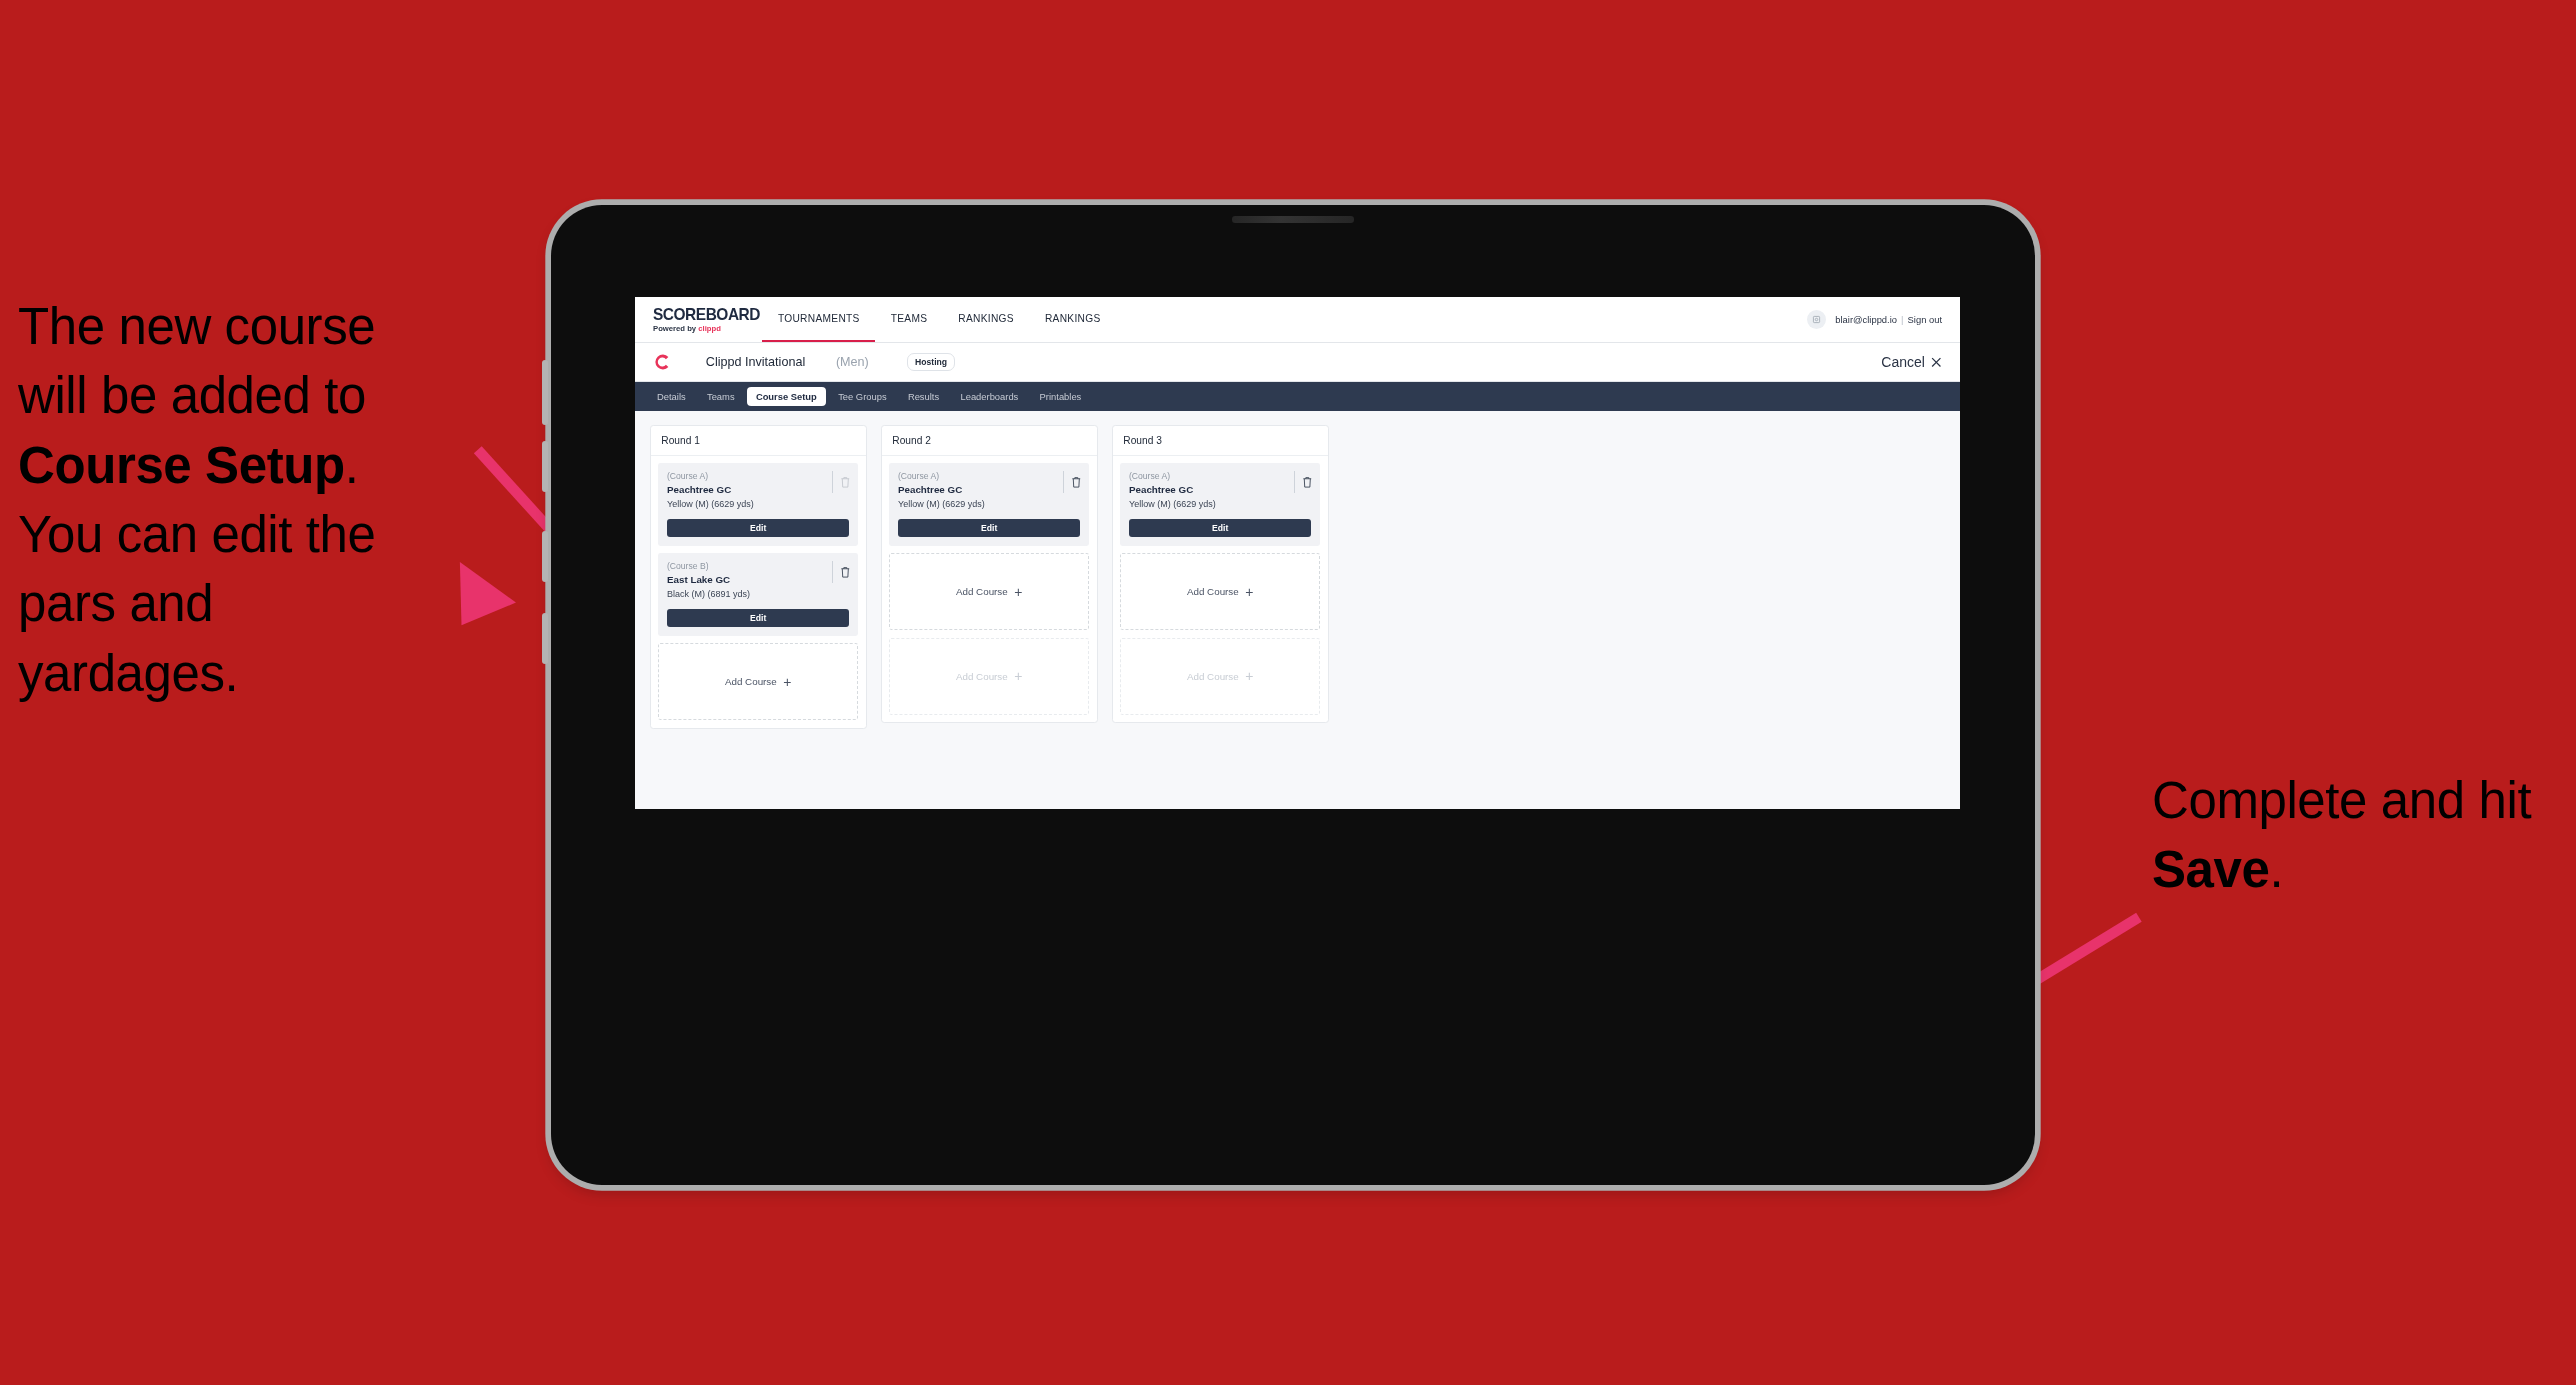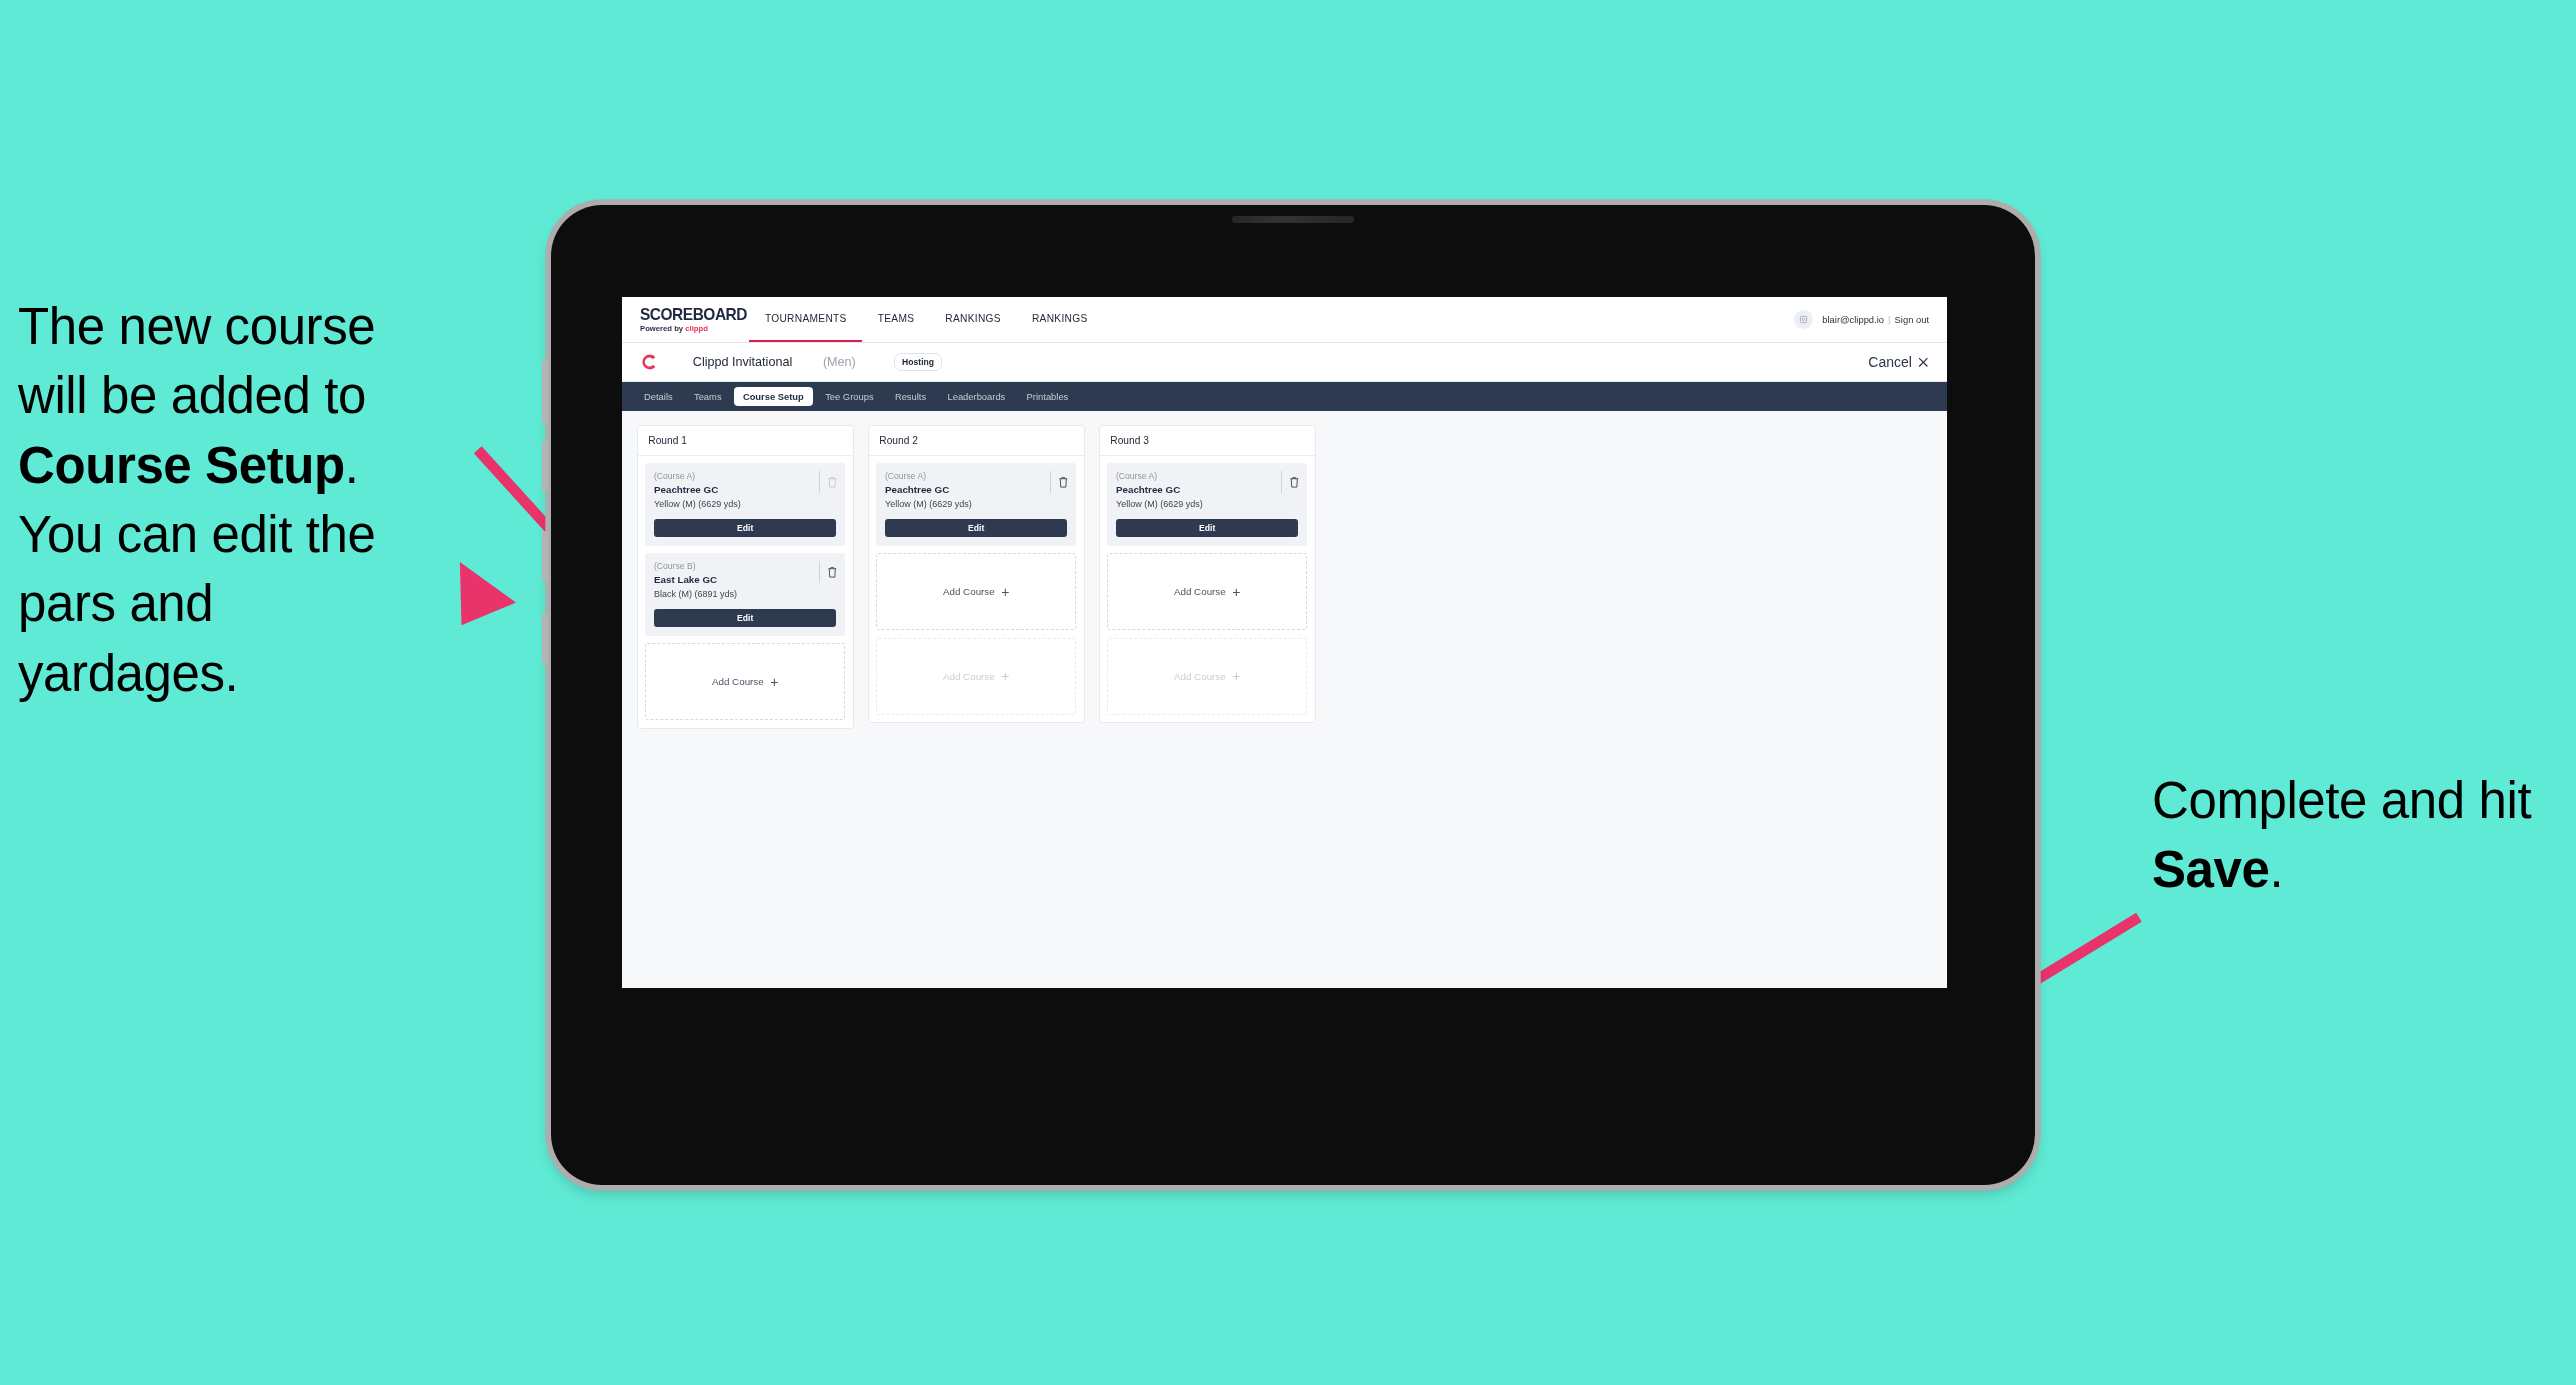--- a/index.html
+++ b/index.html
@@ -2,21 +2,21 @@
 <html style="font-size:13px"><head>
 <meta charset="utf-8">
 <style>
   * { box-sizing: border-box; margin: 0; padding: 0; }
   html, body {
     width: 2576px; height: 1386px;
     background: #ffffff;
     font-family: "Liberation Sans", sans-serif;
     overflow: hidden;
   }
-  .stage { position: relative; width: 2576px; height: 1386px; background:#5eead4; }
+  .stage { position: relative; width: 2576px; height: 1386px; background:#b91c1c; }
 
   
   .annot {
     position: absolute;
     color: #000;
     font-size: 51px;
     line-height: 1.36;
     font-weight: 400;
     letter-spacing: -0.4px;
   }
@@ -46,22 +46,22 @@
     background: #b4b4b4;
   }
   .btn-vol-a { top: 236px; height: 51px; }
   .btn-vol-b { top: 326px; height: 51px; }
   .btn-vol-c { top: 408px; height: 51px; }
   .btn-power { top: 155px; height: 65px; }
 
   
   .viewport {
     position: absolute;
-    left: 71px; top: 92px;
-    width: 1325px; height: 691px;
+    left: 84px; top: 92px;
+    width: 1325px; height: 512px;
     background: #f7f8fa;
     overflow: hidden;
   }
 
   
   .topbar {
     height: 46px; background:#fff;
     display:flex; align-items: stretch;
     border-bottom: 0.8px solid #e3e6ea;
     position: relative;

